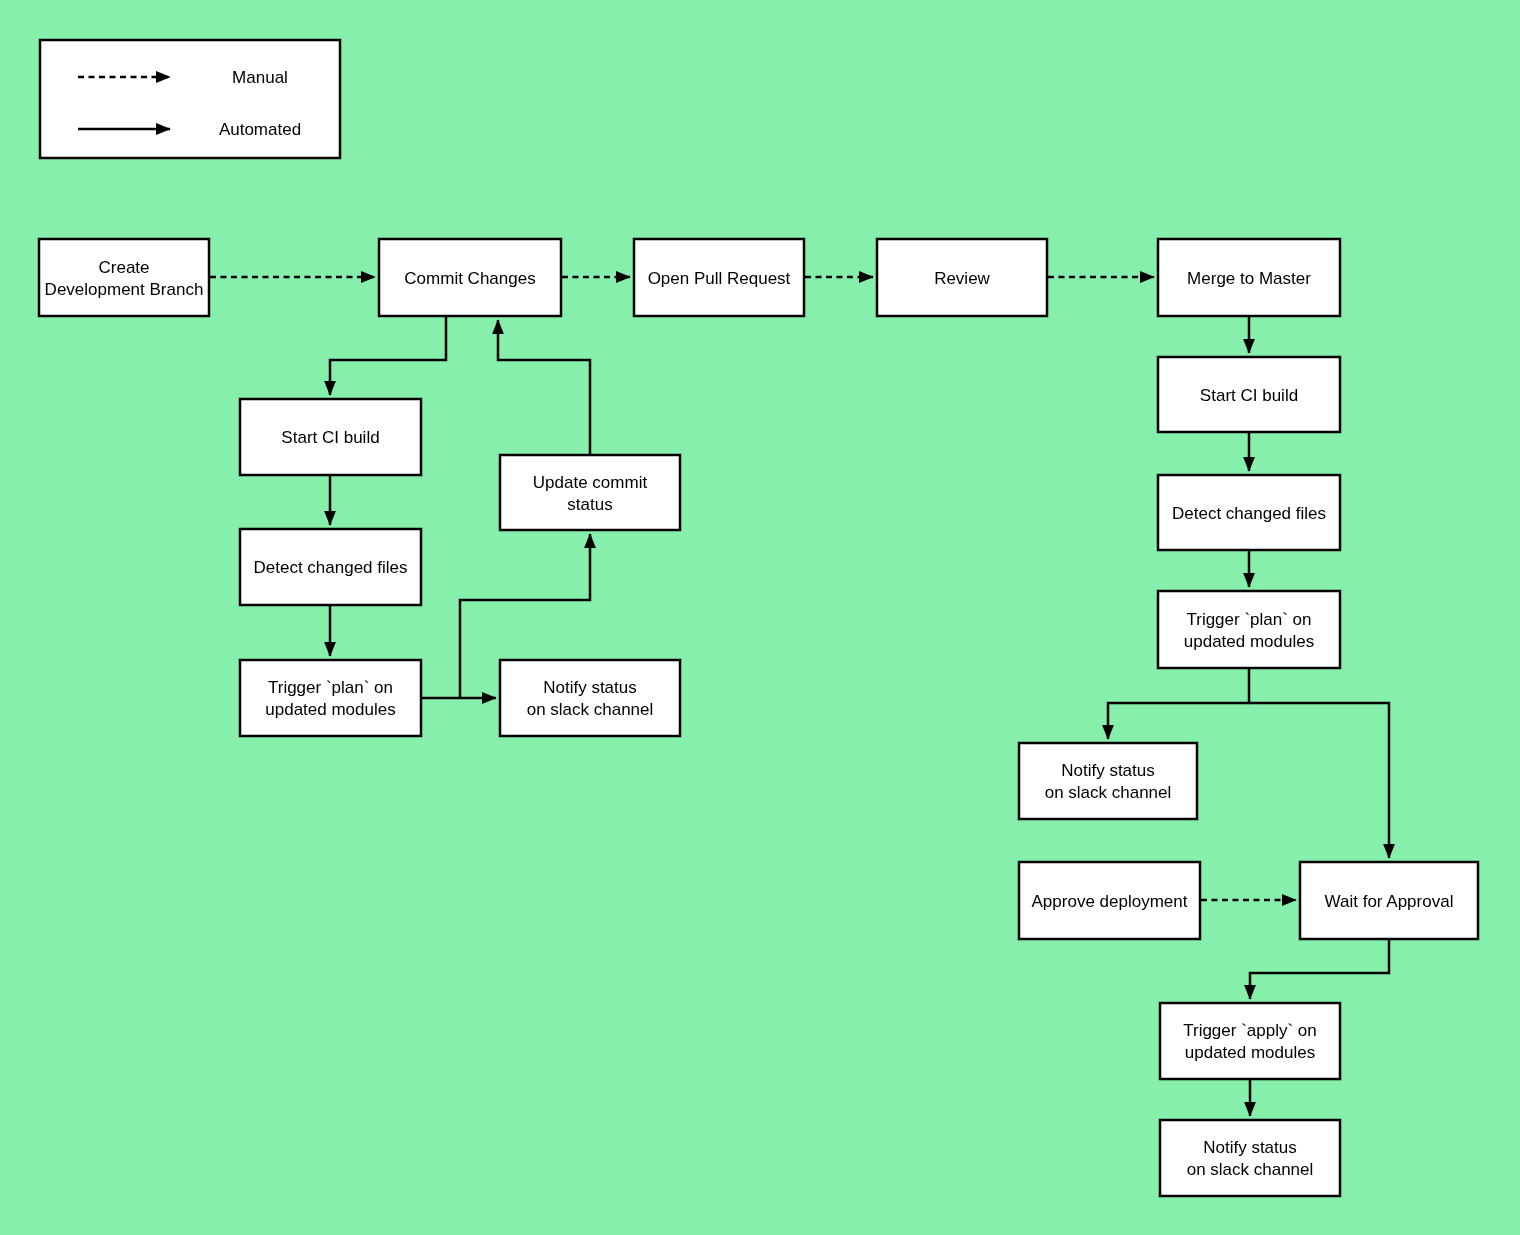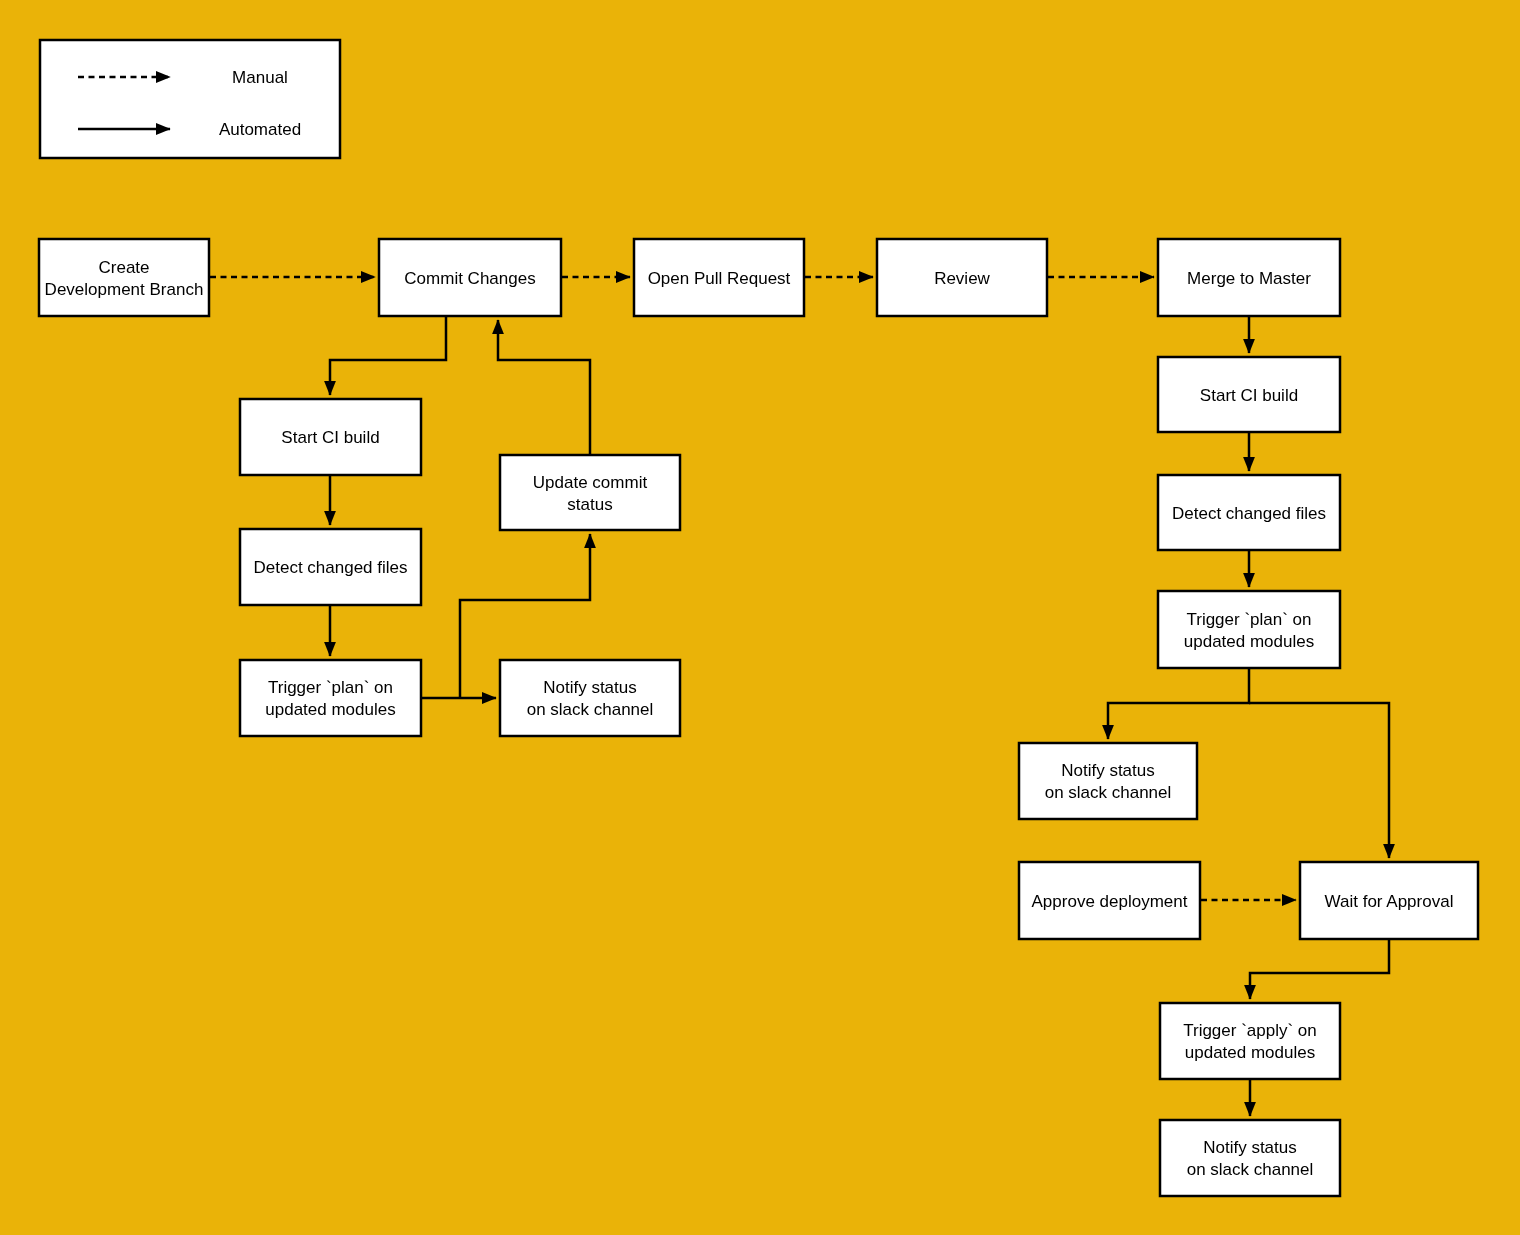--- a/index.html
+++ b/index.html
@@ -1,21 +1,21 @@
 <!DOCTYPE html>
 <html><head>
 <meta charset="utf-8">
 <title>Diagram</title>
 <style>
   html, body { margin: 0; padding: 0; background: #ffffff; }
   .canvas-wrap {
     position: relative;
     width: 1520px;
     height: 1235px;
-    background: #eab308;
+    background: #86efac;
     overflow: hidden;
   }
   svg { display: block; }
   .box  { fill: #ffffff; stroke: #000000; stroke-width: 2.5; }
   .edge { fill: none; stroke: #000000; stroke-width: 2.5; }
   .dashed { stroke-dasharray: 6 4.5; }
   text {
     font-family: "Liberation Sans", sans-serif;
     font-size: 17px;
     fill: #000000;

